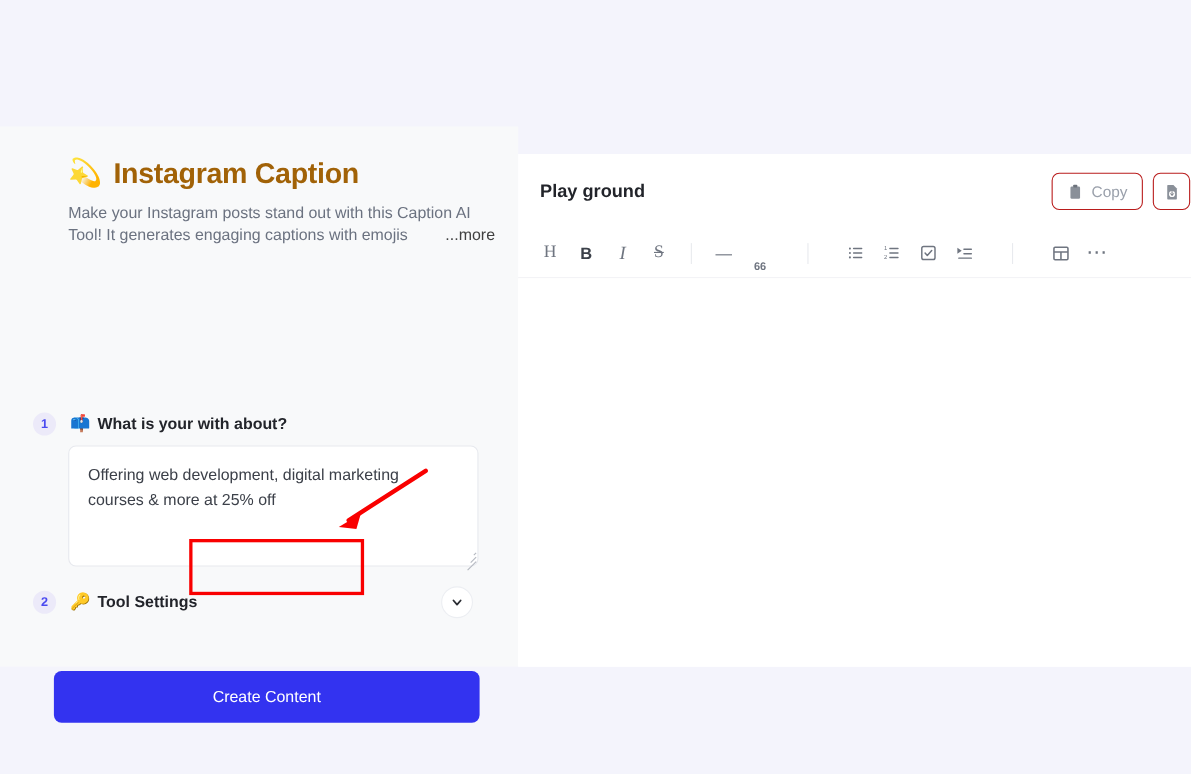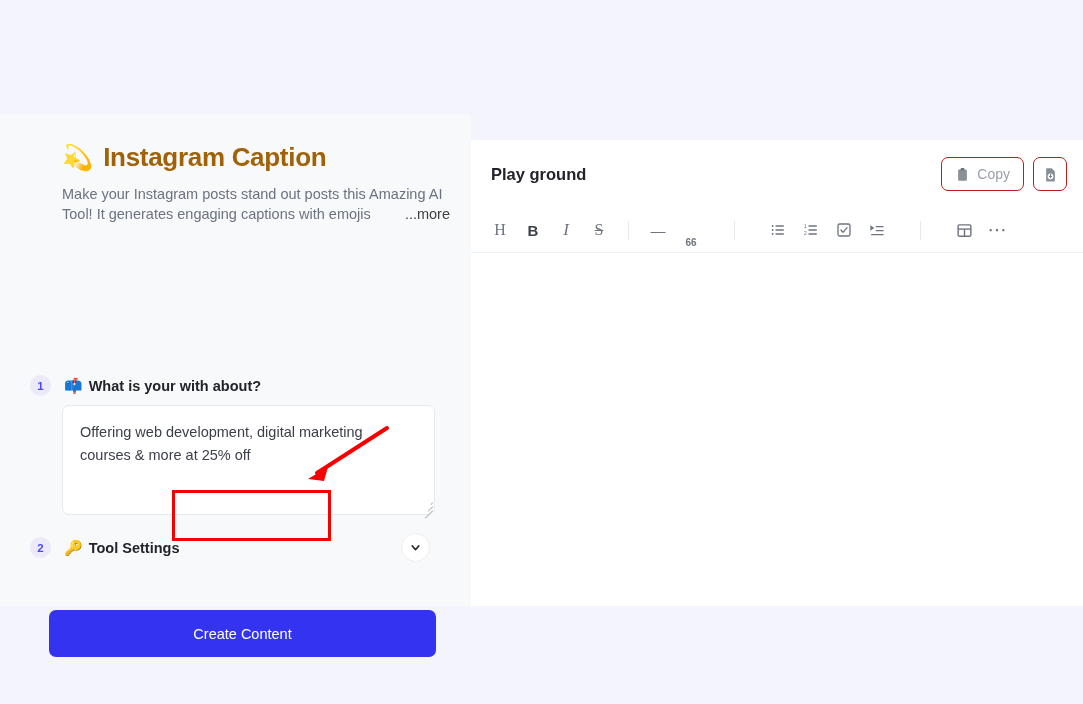--- a/index.html
+++ b/index.html
@@ -205,21 +205,21 @@
     top: 140px;
     width: 612px;
     height: 466px;
     background: #ffffff;
   }
 
   #playground-header {
     height: 68px;
     display: flex;
     align-items: center;
-    padding: 0 16px 0 20px;
+    padding: 0 1px 0 20px;
   }
 
   #playground-title {
     font-size: 16.5px;
     font-weight: bold;
     color: #22242a;
     flex: 1;
   }
 
   .header-btn {
@@ -285,21 +285,21 @@
 <body>
 
 <div id="left-card">
 
   <div id="app-header">
     <div class="title-row">
       <span class="title-emoji">💫</span>
       <span class="app-title">Instagram Caption</span>
     </div>
     <div class="app-desc">
-      <span>Make your Instagram posts stand out posts this Amazing AI Tool! It generates engaging captions with emojis</span>
+      <span>Make your Instagram posts stand out with this Caption AI Tool! It generates engaging captions with emojis</span>
       <span class="more-link">...more</span>
     </div>
   </div>
 
   <div class="step-row" id="step1-row">
     <span class="step-badge">1</span>
     <span class="step-label">
       <span class="step-icon">📫</span>
       <span>What is your with about?</span>
     </span>

